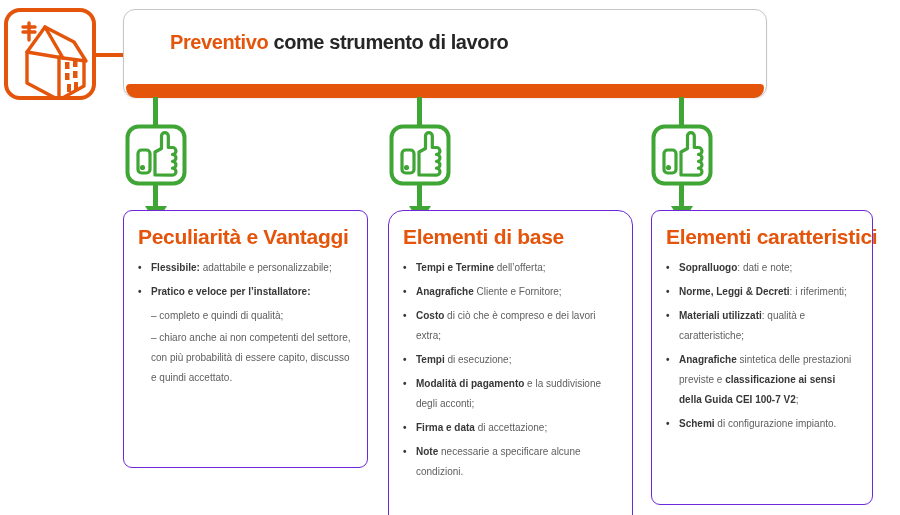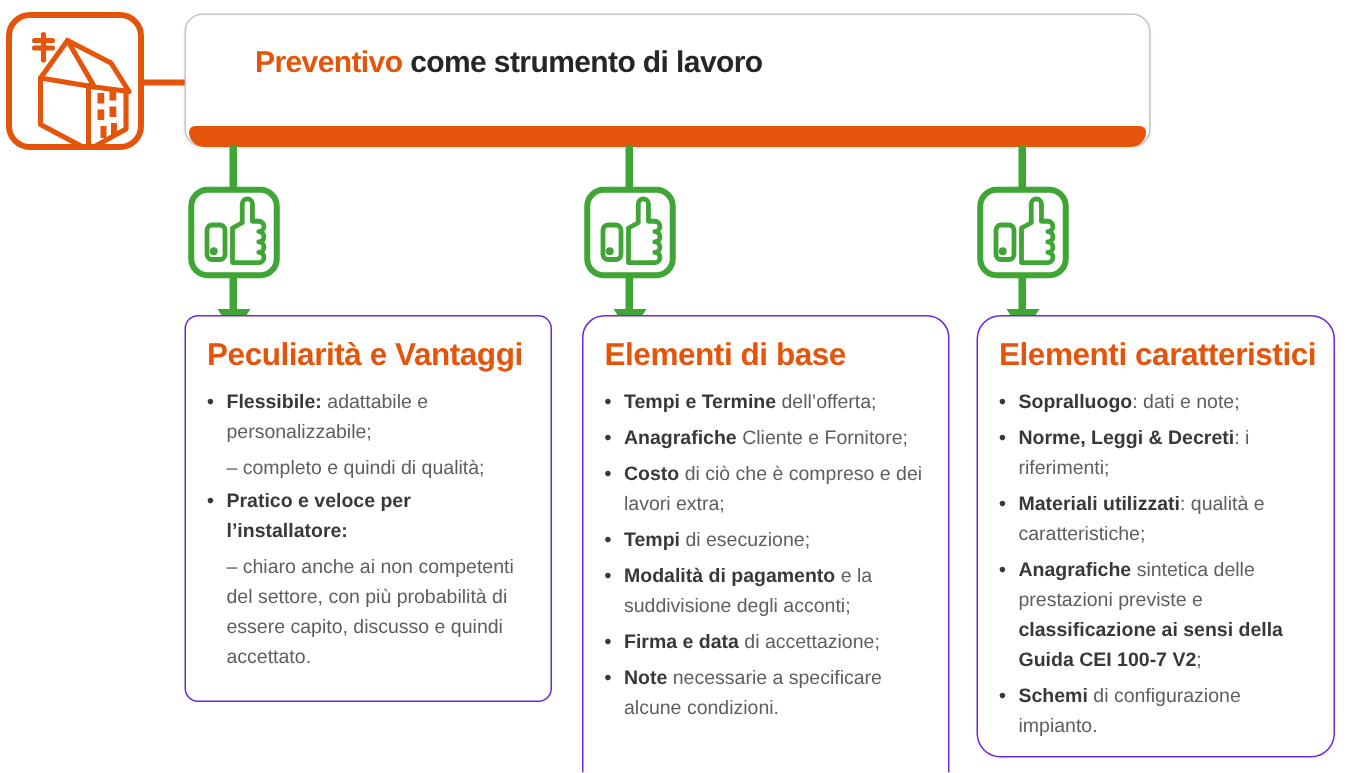--- a/index.html
+++ b/index.html
@@ -47,21 +47,21 @@
   .panel{
     position:absolute;top:210px;background:#fff;border:1px solid #6d28d9;
     border-radius:9px;box-sizing:border-box;padding:12px 12px 6px 14px;
   }
   .panel h2{
     margin:2px 0 9px 0;font-size:21px;font-weight:bold;letter-spacing:-0.3px;
     color:#E4540A;white-space:nowrap;
   }
   .item{
     position:relative;padding-left:13px;margin:0 0 4px 0;
-    font-size:13px;line-height:20px;color:#5E5E5E;
+    font-size:10px;line-height:20px;color:#5E5E5E;
   }
   .item::before{
     content:"\2022";position:absolute;left:0;top:0;color:#383838;font-weight:bold;
   }
   .item .b{font-weight:bold;color:#383838;}
   .item.sub{margin-bottom:2px;}
   .item.sub::before{content:"";}
 </style>
 </head>
 <body>
@@ -140,37 +140,37 @@
   <div class="stem mid" style="left:153px"></div>
   <div class="stem mid" style="left:417px"></div>
   <div class="stem mid" style="left:679px"></div>
   <div class="arrow-head" style="left:145px"></div>
   <div class="arrow-head" style="left:409px"></div>
   <div class="arrow-head" style="left:671px"></div>
 
   <section class="panel" style="left:123px;width:245px;height:258px;">
     <h2>Peculiarità e Vantaggi</h2>
     <div class="item"><span class="b">Flessibile:</span><span> adattabile e personalizzabile;</span></div>
+    <div class="item"><span class="b">Pratico e veloce per l’installatore:</span><span></span></div>
     <div class="item sub">– completo e quindi di qualità;</div>
-    <div class="item"><span class="b">Pratico e veloce per l’installatore:</span><span></span></div>
     <div class="item sub">– chiaro anche ai non competenti del settore, con più probabilità di essere capito, discusso e quindi accettato.</div>
   </section>
 
   <section class="panel" style="left:388px;width:245px;height:386px;border-radius:15px;">
     <h2>Elementi di base</h2>
     <div class="item"><span class="b">Tempi e Termine</span><span> dell’offerta;</span></div>
     <div class="item"><span class="b">Anagrafiche</span><span> Cliente e Fornitore;</span></div>
     <div class="item"><span class="b">Costo</span><span> di ciò che è compreso e dei lavori extra;</span></div>
     <div class="item"><span class="b">Tempi</span><span> di esecuzione;</span></div>
     <div class="item"><span class="b">Modalità di pagamento</span><span> e la suddivisione degli acconti;</span></div>
     <div class="item"><span class="b">Firma e data</span><span> di accettazione;</span></div>
     <div class="item"><span class="b">Note</span><span> necessarie a specificare alcune condizioni.</span></div>
   </section>
 
-  <section class="panel" style="left:651px;width:239px;height:295px;border-radius:16px;">
+  <section class="panel" style="left:651px;width:222px;height:295px;">
     <h2>Elementi caratteristici</h2>
     <div class="item"><span class="b">Sopralluogo</span><span>: dati e note;</span></div>
     <div class="item"><span class="b">Norme, Leggi &amp; Decreti</span><span>: i riferimenti;</span></div>
     <div class="item"><span class="b">Materiali utilizzati</span><span>: qualità e caratteristiche;</span></div>
     <div class="item"><span class="b">Anagrafiche</span><span> sintetica delle prestazioni previste e </span><span class="b">classificazione ai sensi della Guida CEI 100-7 V2</span><span>;</span></div>
     <div class="item"><span class="b">Schemi</span><span> di configurazione impianto.</span></div>
   </section>
 
 </div>
 

